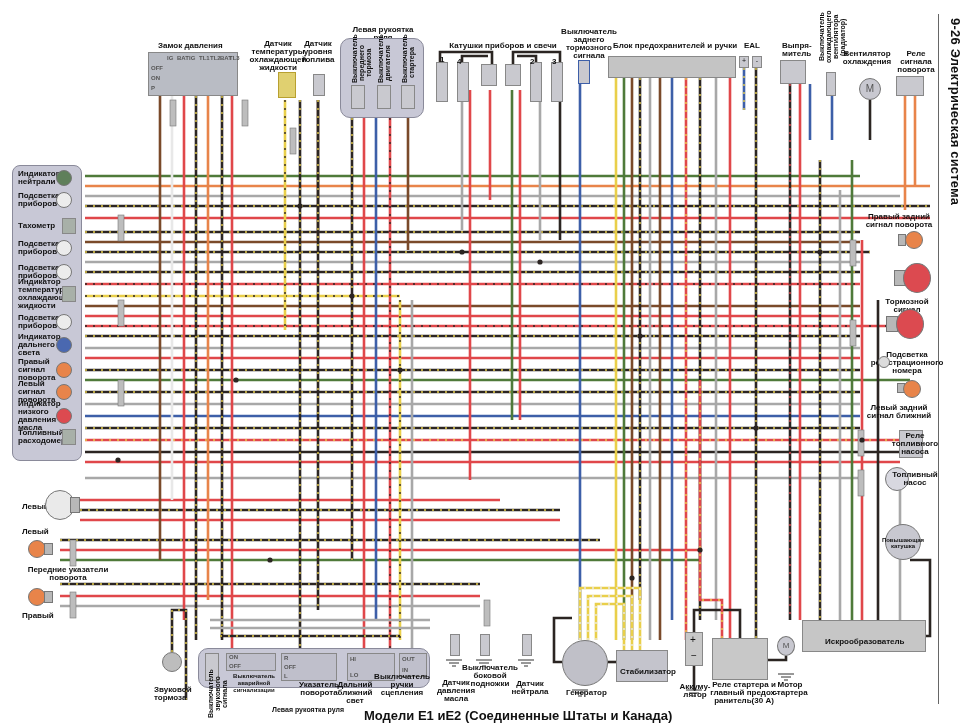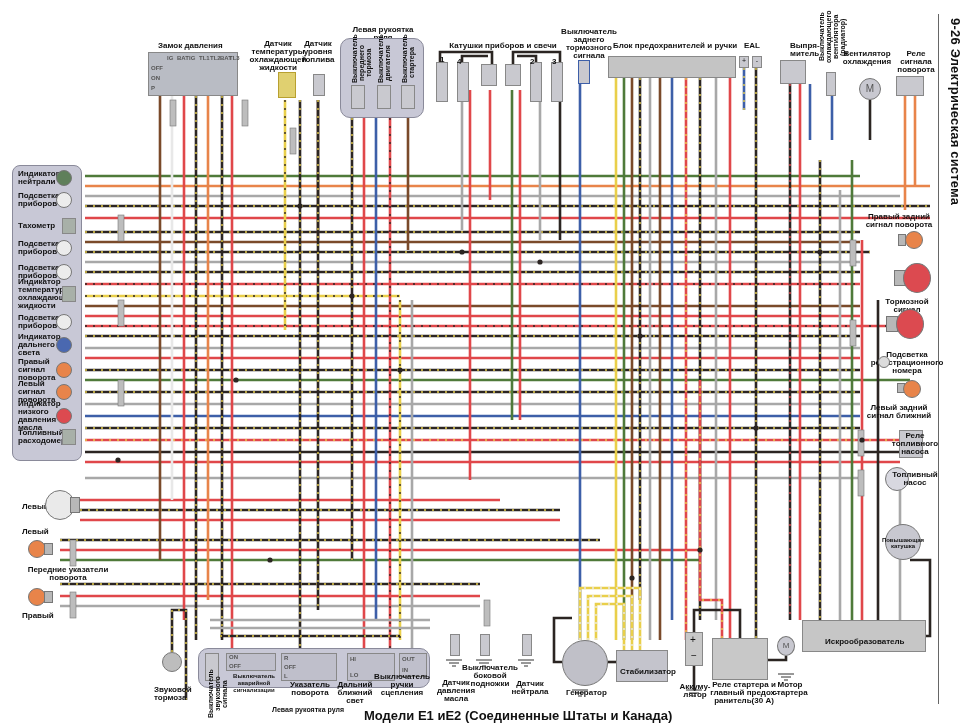--- a/index.html
+++ b/index.html
@@ -284,21 +284,21 @@
 сигнала</div>
 <div class="comp" style="left:578px;top:60px;width:12px;height:24px;border-color:#3d5fa8;"></div>
 
 <div class="lbl" style="left:613px;top:42px;">Блок предохранителей и ручки</div>
 <div class="comp" style="left:608px;top:56px;width:128px;height:22px;background:#c4c4c4;"></div>
 
 <div class="lbl" style="left:744px;top:42px;">EAL</div>
 <div class="comp" style="left:739px;top:56px;width:10px;height:12px;font-size:7px;text-align:center;">+</div>
 <div class="comp" style="left:752px;top:56px;width:10px;height:12px;font-size:7px;text-align:center;">-</div>
 
-<div class="lbl" style="left:782px;top:42px;margin-left:8px;">Выпря-
+<div class="lbl" style="left:782px;top:42px;">Выпря-
 митель</div>
 <div class="comp" style="left:780px;top:60px;width:26px;height:24px;"></div>
 
 <div class="vert" style="left:818px;top:6px;height:62px;font-size:7px;">Выключатель
 охлаждающего
 вентилятора
 (радиатор)</div>
 <div class="comp" style="left:826px;top:72px;width:10px;height:24px;"></div>
 
 <div class="lbl c" style="left:842px;top:50px;width:50px;">Вентилятор
@@ -427,21 +427,21 @@
     <span class="swcell" style="left:2px;top:2px;">OUT</span>
     <span class="swcell" style="left:2px;top:13px;">IN</span>
   </div>
 </div>
 <div class="vert" style="left:207px;top:665px;height:58px;">Выключатель
 звукового
 сигнала</div>
 <div class="lbl c" style="left:224px;top:673px;width:60px;font-size:6px;line-height:7px;">Выключатель
 аварийной
 сигнализации</div>
-<div class="lbl c" style="left:280px;top:681px;width:60px;">Указатель
+<div class="lbl c" style="left:289px;top:681px;width:60px;">Указатель
 поворота</div>
 <div class="lbl c" style="left:330px;top:681px;width:50px;">Дальний
 ближний
 свет</div>
 <div class="lbl c" style="left:370px;top:673px;width:64px;">Выключатель
 ручки
 сцепления</div>
 <div class="lbl" style="left:272px;top:706px;font-size:7px;">Левая рукоятка руля</div>
 
 <div class="comp" style="left:450px;top:634px;width:10px;height:22px;"></div>

